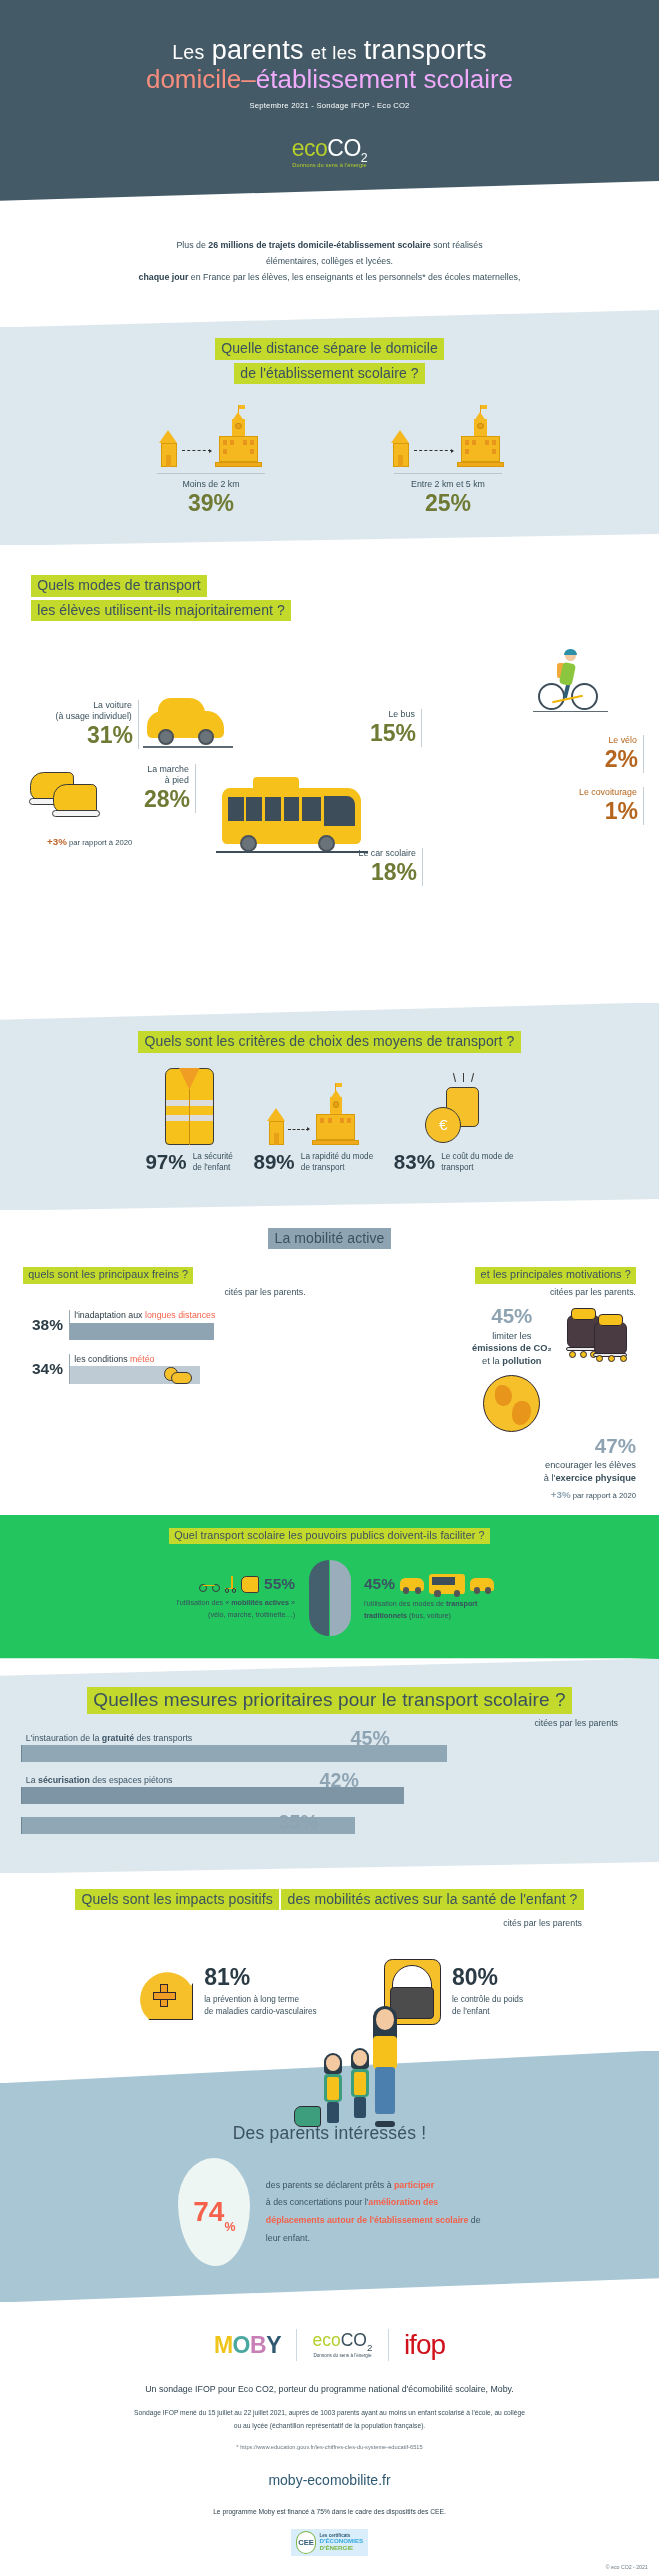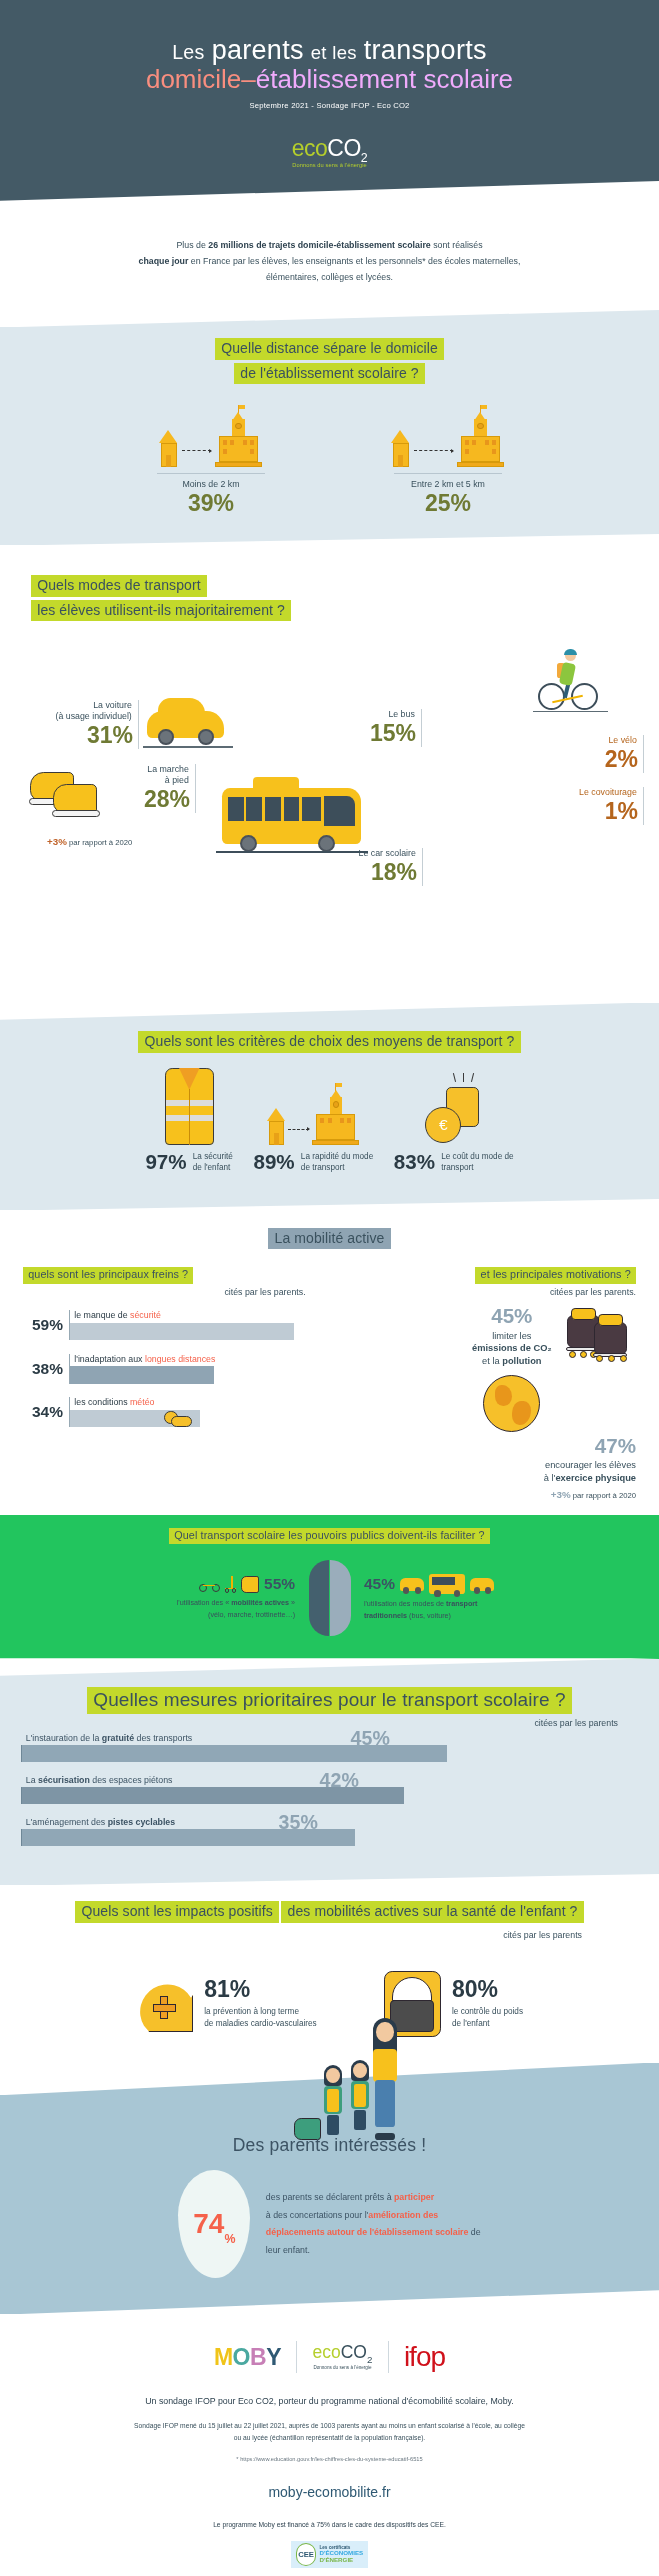--- a/index.html
+++ b/index.html
@@ -337,24 +337,24 @@
         <div class="tag">Donnons du sens à l'énergie</div>
       </div>
     </div>
     <div class="hero-wedge"></div>
   </div>
 
   <div class="intro">
     <div>
       <span>Plus de </span><b>26 millions de trajets domicile-établissement scolaire</b><span> sont réalisés</span>
     </div>
+    <div>élémentaires, collèges et lycées.</div>
     <div>
       <b>chaque jour</b><span> en France par les élèves, les enseignants et les personnels* des écoles maternelles,</span>
     </div>
-    <div>élémentaires, collèges et lycées.</div>
   </div>
 
   <div class="band">
     <div class="band-top-wedge"></div>
     <div class="q-title">
       <span class="hl">Quelle distance sépare le domicile</span>
       <span class="l2"><span class="hl">de l'établissement scolaire ?</span></span>
     </div>
 
     <div class="dist-row">
@@ -579,27 +579,20 @@
       <span class="hl grey">La mobilité active</span>
     </div>
 
     <div class="mob-cols">
 
       <div class="mob-left">
         <div><span class="hl small">quels sont les principaux freins ?</span></div>
         <div class="sub-note" style="text-align:right">cités par les parents.</div>
 
         <div class="bar-block">
-          <div class="bar-row">
-            <div class="bar-pct">59%</div>
-            <div class="bar-col">
-              <div class="bar-cap"><span>le manque de </span><span class="red">sécurité</span></div>
-              <div class="bar l1" style="width:95%"></div>
-            </div>
-          </div>
           <div class="bar-row" style="margin-top:13.4px">
             <div class="bar-pct">38%</div>
             <div class="bar-col">
               <div class="bar-cap"><span>l'inadaptation aux </span><span class="red">longues distances</span></div>
               <div class="bar l2" style="width:61%"></div>
             </div>
           </div>
           <div class="bar-row" style="margin-top:13.4px">
             <div class="bar-pct">34%</div>
             <div class="bar-col" style="position:relative">
@@ -737,21 +730,20 @@
         <div class="meas-pct" style="left:330px;">45%</div>
       </div>
       <div class="meas-row" style="margin-bottom:12.4px">
         <div class="meas-cap"><span>La </span><b>sécurisation</b><span> des espaces piétons</span></div>
         <div class="meas-bar">
             <div class="fill" style="width:62%; background:#7e95a5;"></div>
           </div>
         <div class="meas-pct" style="left:299px;">42%</div>
       </div>
       <div class="meas-row">
-        <div class="meas-cap"><span>L'aménagement des </span><b>pistes cyclables</b><span></span></div>
         <div class="meas-bar">
             <div class="fill" style="width:54%; background:#90a7b6;"></div>
           </div>
         <div class="meas-pct" style="left:258px;">35%</div>
       </div>
     </div>
     <div class="band-bot-wedge"></div>
   </div>
 
   <div class="health">

